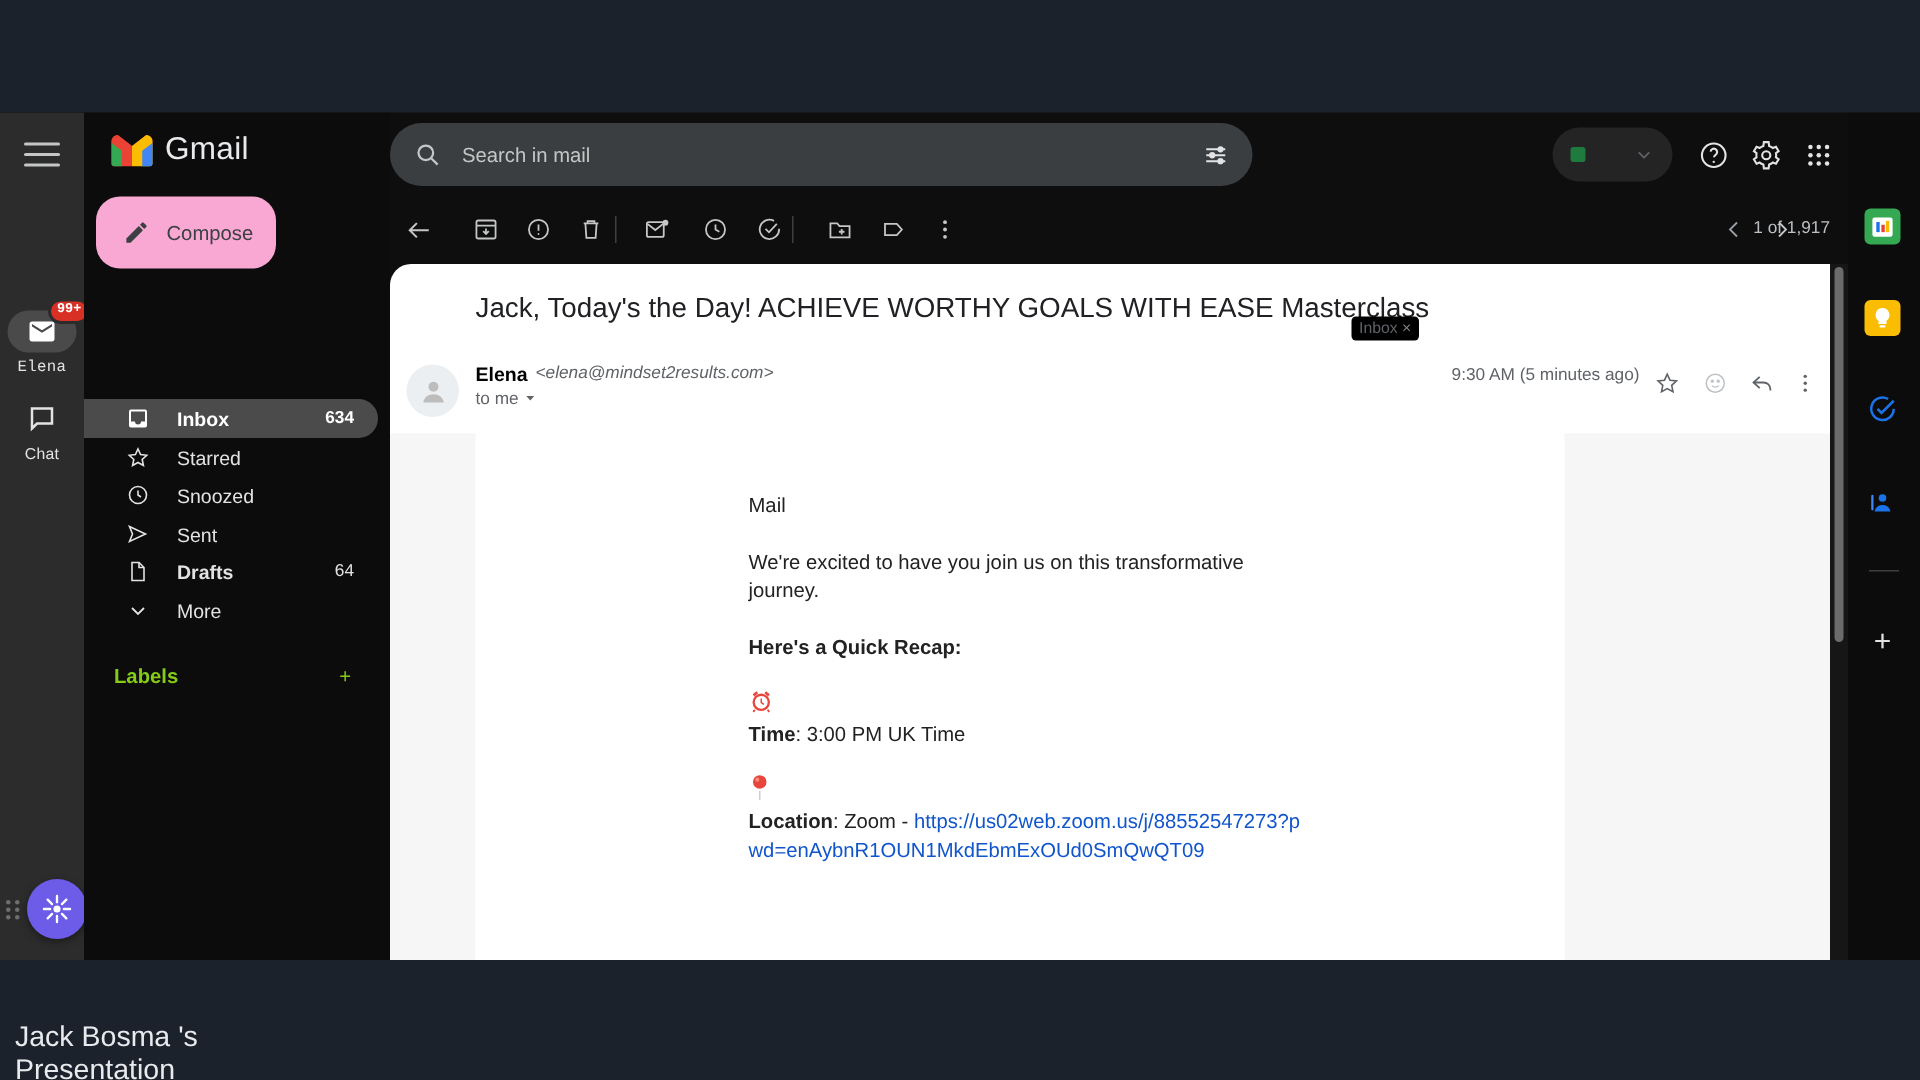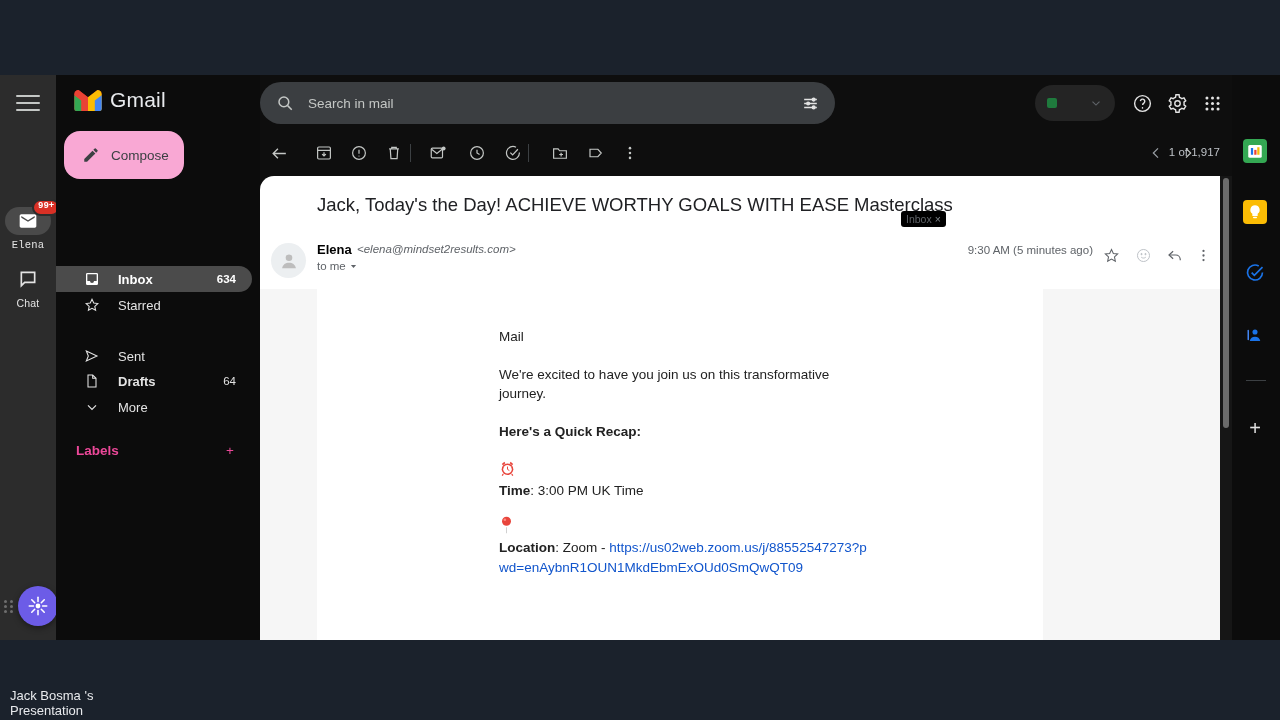--- a/index.html
+++ b/index.html
@@ -70,21 +70,21 @@
     border-radius:0 13px 13px 0; cursor:pointer; color:#e3e3e3; font-size:13px;
   }
   .nav-item.active { background:#4b4b4b; font-weight:bold; color:#fff; }
   .nav-item.bold .nav-text { font-weight:bold; }
   .nav-count { position:absolute; right:16px; font-size:11.5px; }
   #nav-inbox{top:191px;} #nav-starred{top:217px;} #nav-snoozed{top:242px;}
   #nav-sent{top:268px;} #nav-drafts{top:293px;} #nav-more{top:319px;}
 
   #labels-row {
     position:absolute; left:0; top:362px; width:196px; height:26px;
-    display:flex; align-items:center; padding-left:20px; color:#ec4899; font-size:13.5px;
+    display:flex; align-items:center; padding-left:20px; color:#84cc16; font-size:13.5px;
   }
   #labels-title { font-weight:bold; }
   #add-label { position:absolute; right:18px; cursor:pointer; }
 
   
   #topbar { position:absolute; left:260px; top:0; width:1020px; height:56px; }
   #search-box {
     position:absolute; left:0; top:7px; width:575px; height:42px;
     background:#3b3e41; border-radius:21px; display:flex; align-items:center;
     padding:0 16px; cursor:text;
@@ -168,21 +168,21 @@
   .side-icon { position:absolute; left:11px; width:24px; height:24px; cursor:pointer;
                border-radius:4px; display:flex; align-items:center; justify-content:center;
                font-size:13px; color:#fff; }
   #side-divider { position:absolute; left:14px; top:305px; width:20px; height:1px; background:#3c4043; }
   #side-add { position:absolute; left:11px; top:341px; width:24px; height:24px; cursor:pointer;
               display:flex; align-items:center; justify-content:center; color:#e3e3e3; font-size:20px; }
 
   
   #caption {
     position:absolute; left:0; top:688px; width:168px; height:30px;
-    background:#1b222c; color:#e8eaed; font-size:13px;
+    background:#1b222c; color:#e8eaed; font-size:19px;
     display:flex; align-items:center; padding-left:10px;
   }
 </style>
 </head>
 <body>
 
 <div id="letterbox-top"></div>
 
 <div id="screen-frame">
 
@@ -264,20 +264,27 @@
       <span class="nav-count">634</span>
     </div>
 
     <div class="nav-item" id="nav-starred">
       <svg width="16" height="16" viewBox="0 0 24 24" fill="none" stroke="#e3e3e3" stroke-width="1.6">
         <path d="M12 3.5l2.6 5.6 6.1.7-4.5 4.2 1.2 6-5.4-3-5.4 3 1.2-6L3.3 9.8l6.1-.7z"></path>
       </svg>
       <span class="nav-text">Starred</span>
     </div>
 
+    <div class="nav-item" id="nav-snoozed">
+      <svg width="16" height="16" viewBox="0 0 24 24" fill="none" stroke="#e3e3e3" stroke-width="1.6">
+        <circle cx="12" cy="12" r="8.5"></circle>
+          <path d="M12 7.5V12l3 2"></path>
+      </svg>
+      <span class="nav-text">Snoozed</span>
+    </div>
 
     <div class="nav-item" id="nav-sent">
       <svg width="16" height="16" viewBox="0 0 24 24" fill="none" stroke="#e3e3e3" stroke-width="1.6">
         <path d="M3.5 4.5l16 7.5-16 7.5 3-7.5z"></path>
       </svg>
       <span class="nav-text">Sent</span>
     </div>
 
     <div class="nav-item bold" id="nav-drafts">
       <svg width="16" height="16" viewBox="0 0 24 24" fill="none" stroke="#e3e3e3" stroke-width="1.6">

